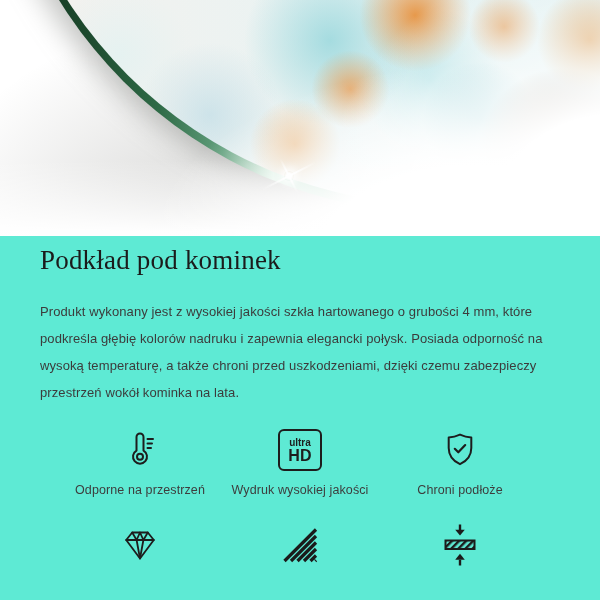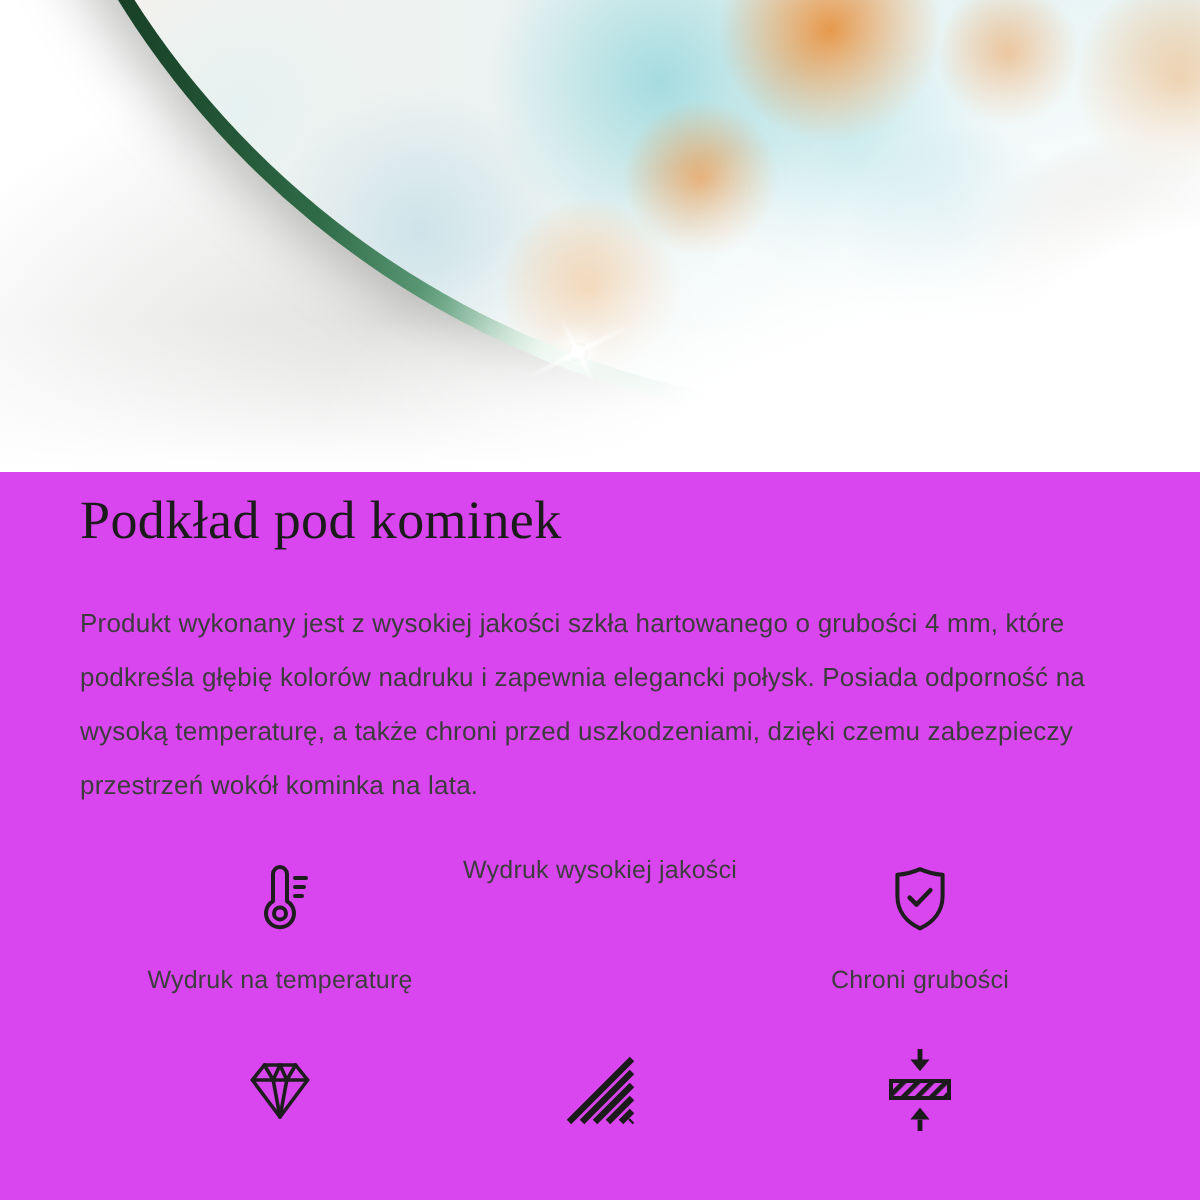--- a/index.html
+++ b/index.html
@@ -1,17 +1,17 @@
 <!DOCTYPE html>
 <html><head>
 <meta charset="utf-8">
 <style>
   html,body{margin:0;padding:0;}
   body{width:600px;height:600px;background:#ffffff;font-family:"Liberation Sans",sans-serif;overflow:hidden;}
-  .page{position:relative;width:600px;height:600px;background:#d946ef;overflow:hidden;}
+  .page{position:relative;width:600px;height:600px;background:#5eead4;overflow:hidden;}
 
   
   .hero{position:relative;width:600px;height:236px;overflow:hidden;background:#fff;}
   .ambient-shadow{position:absolute;left:-180px;top:-60px;width:780px;height:580px;
     background:radial-gradient(closest-side,rgba(120,120,115,.30),rgba(120,120,115,0) 72%);}
   .disc-shadow{position:absolute;left:-22px;top:-690px;width:904px;height:904px;border-radius:50%;
     background:rgba(110,112,108,.42);filter:blur(14px);}
   .disc-rim{position:absolute;left:-8px;top:-685px;width:898px;height:898px;border-radius:50%;
     background:linear-gradient(92deg,#13351f 6%,#1d4a2e 13%,#2f6b47 21%,#63a17e 28%,#d9f0e2 33.5%,#8fc9ab 40%,#c8e8d6 46%,#eaf6ef 53%,#f4faf6 60%);}
   .disc-face{position:absolute;left:-3px;top:-685px;width:890px;height:890px;border-radius:50%;
@@ -89,35 +89,41 @@
     <div class="features">
 
       <div class="feature">
         <div class="icon-box">
           <svg width="40" height="42" viewBox="0 0 40 42" fill="none" stroke="#1d1d1d" stroke-width="2" stroke-linecap="round" stroke-linejoin="round">
             <path d="M16.5 21.6 V8 a3.5 3.5 0 0 1 7 0 v13.6 a7 7 0 1 1 -7 0 Z"></path>
             <circle cx="20" cy="27.7" r="3"></circle>
             <path d="M27.5 10 h5.5 M27.5 14.5 h4.5 M27.5 19 h3.5"></path>
           </svg>
         </div>
-        <div class="label">Wydruk na temperaturę</div>
+        <div class="label">Odporne na przestrzeń</div>
       </div>
 
       <div class="feature">
+        <div class="icon-box">
+          <div class="hd-badge">
+            <span class="t">ultra</span>
+            <span class="b">HD</span>
+          </div>
+        </div>
         <div class="label">Wydruk wysokiej jakości</div>
       </div>
 
       <div class="feature">
         <div class="icon-box">
           <svg width="40" height="40" viewBox="0 0 40 40" fill="none" stroke="#1d1d1d" stroke-width="2" stroke-linecap="round" stroke-linejoin="round">
             <path d="M20 4.6 c3.8 1.7 7.7 2.6 11.3 2.8 V18 c0 7.6 -4.6 13.1 -11.3 16.2 C13.3 31.1 8.7 25.6 8.7 18 V7.4 c3.6 -.2 7.5 -1.1 11.3 -2.8 Z"></path>
             <path d="M14.8 18.8 l3.5 3.5 6.9 -7.2" stroke-width="2.2"></path>
           </svg>
         </div>
-        <div class="label">Chroni grubości</div>
+        <div class="label">Chroni podłoże</div>
       </div>
 
       <div class="feature">
         <div class="icon-box">
           <svg width="40" height="40" viewBox="0 0 40 40" fill="none" stroke="#1d1d1d" stroke-width="1.8" stroke-linecap="round" stroke-linejoin="round">
             <path d="M12.2 7.5 H27.8 L33.8 15 L20 33.5 L6.2 15 Z"></path>
             <path d="M6.2 15 H33.8"></path>
             <path d="M12.2 7.5 L16.6 15 L20 7.5 L23.4 15 L27.8 7.5"></path>
             <path d="M16.6 15 L20 33.5 M23.4 15 L20 33.5"></path>
           </svg>

